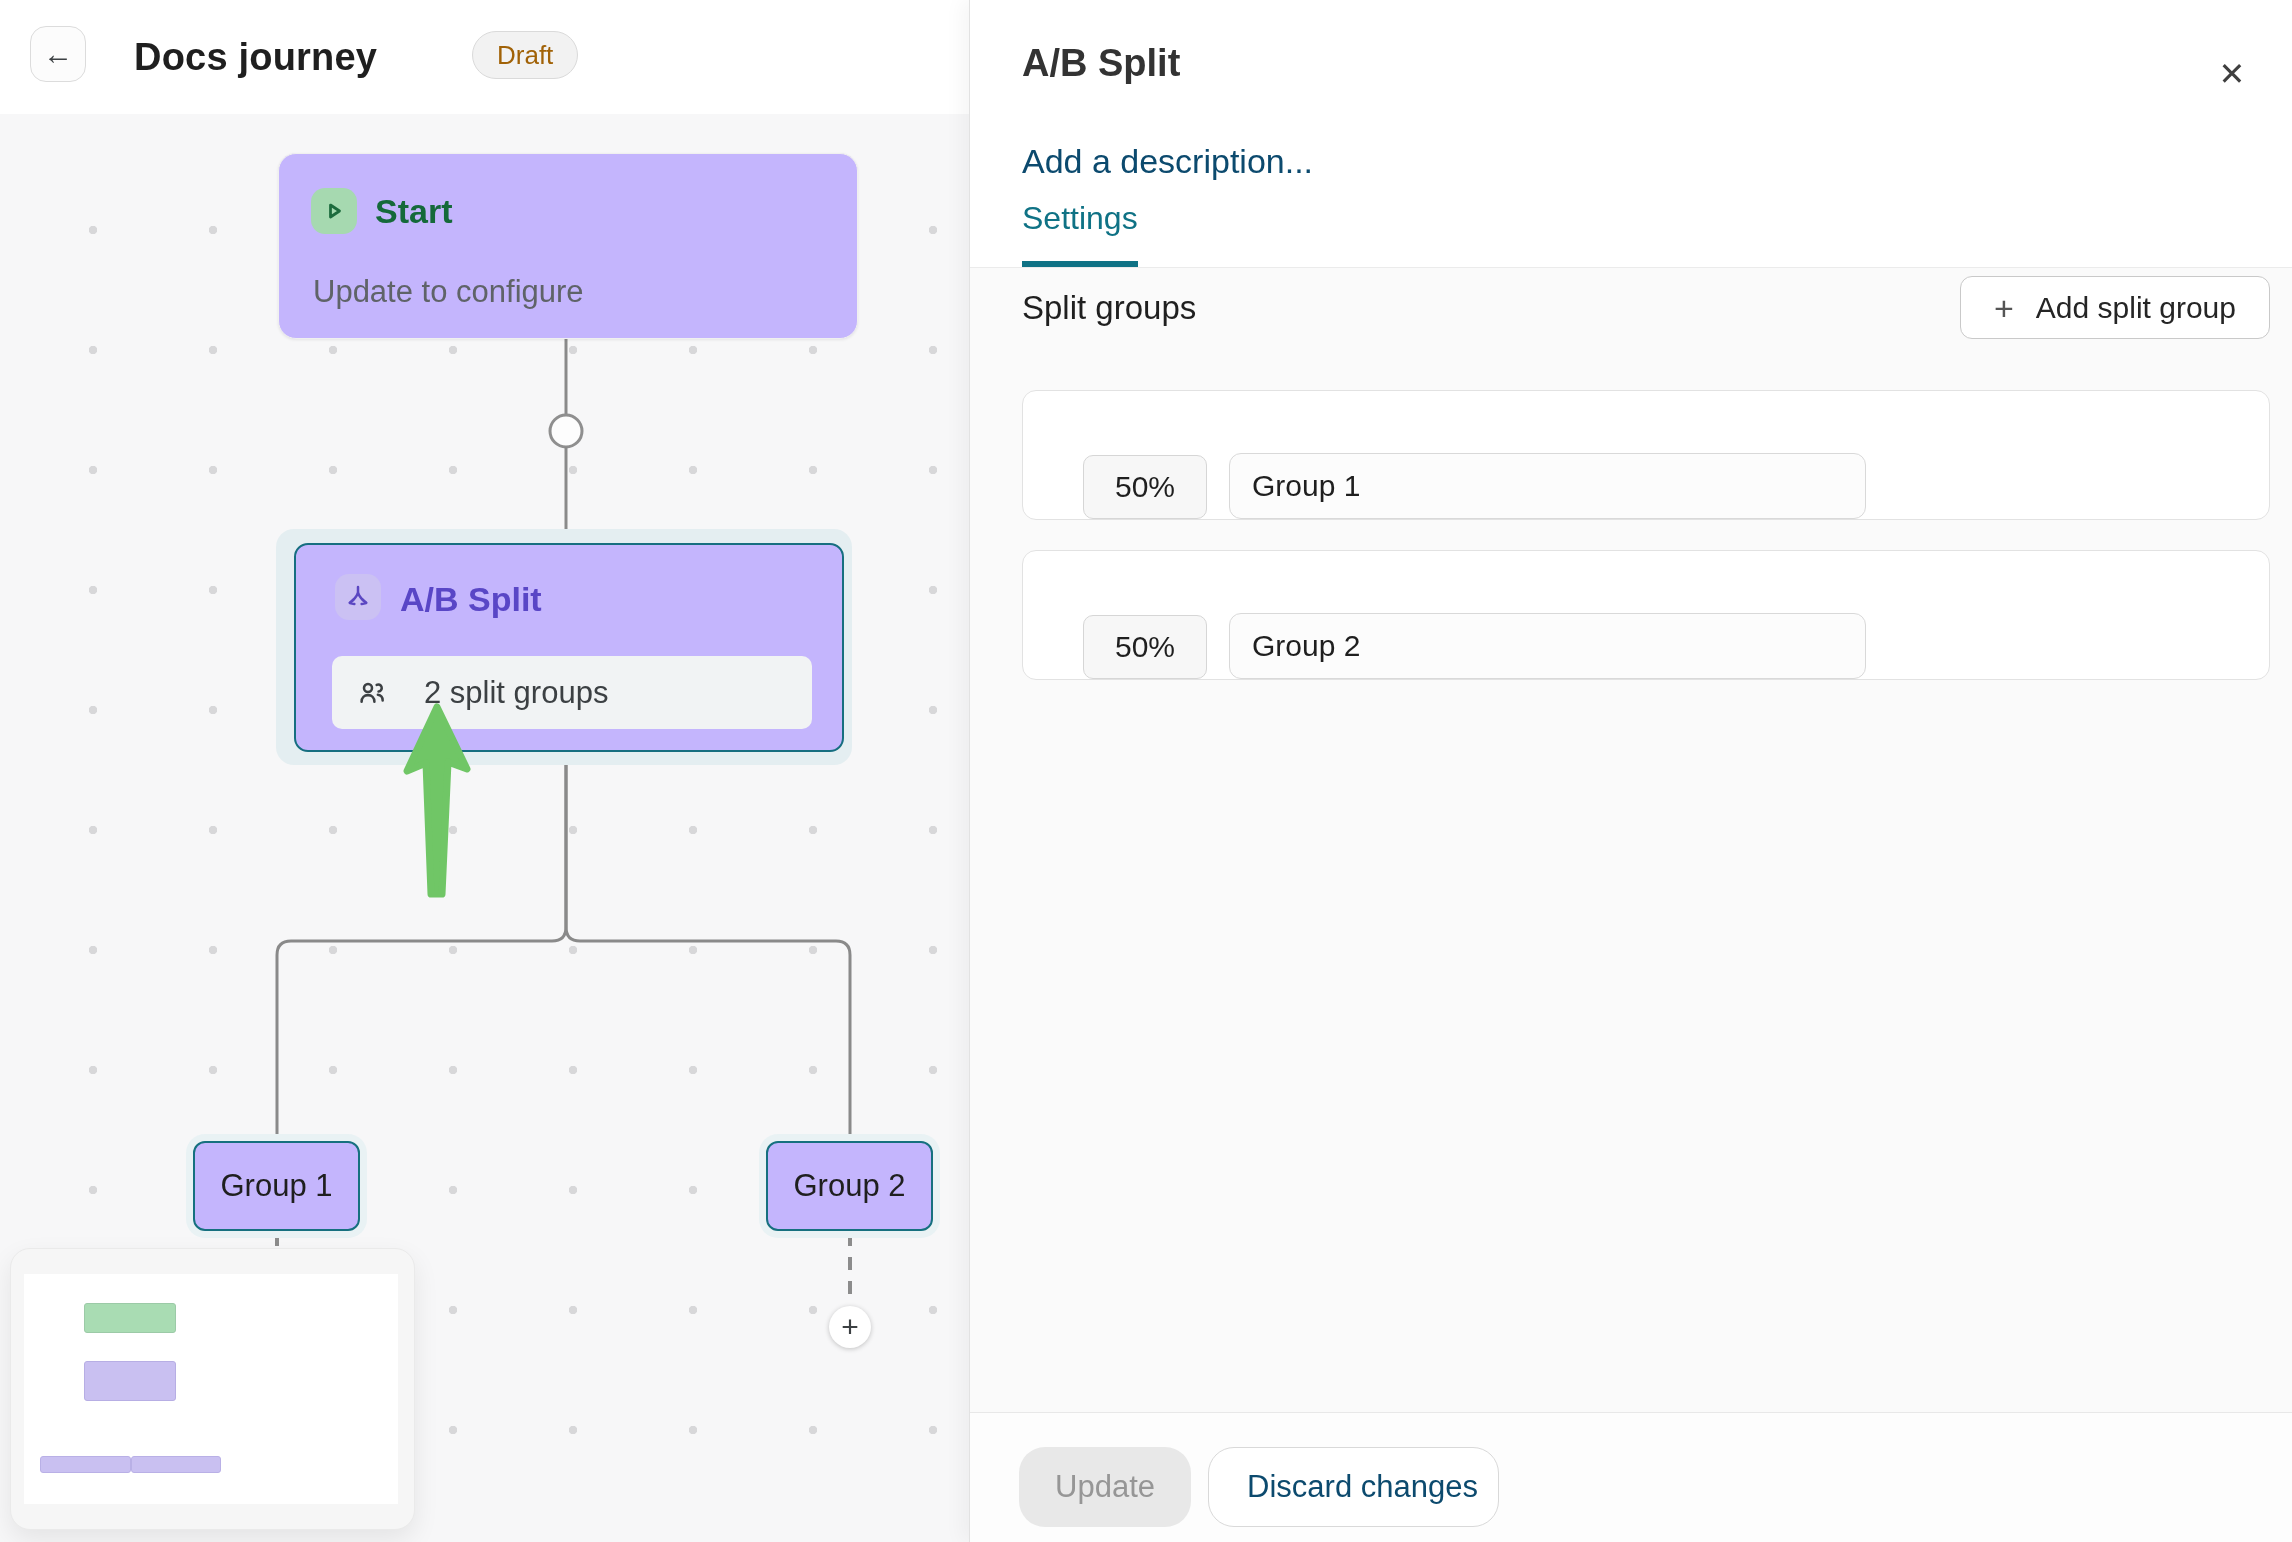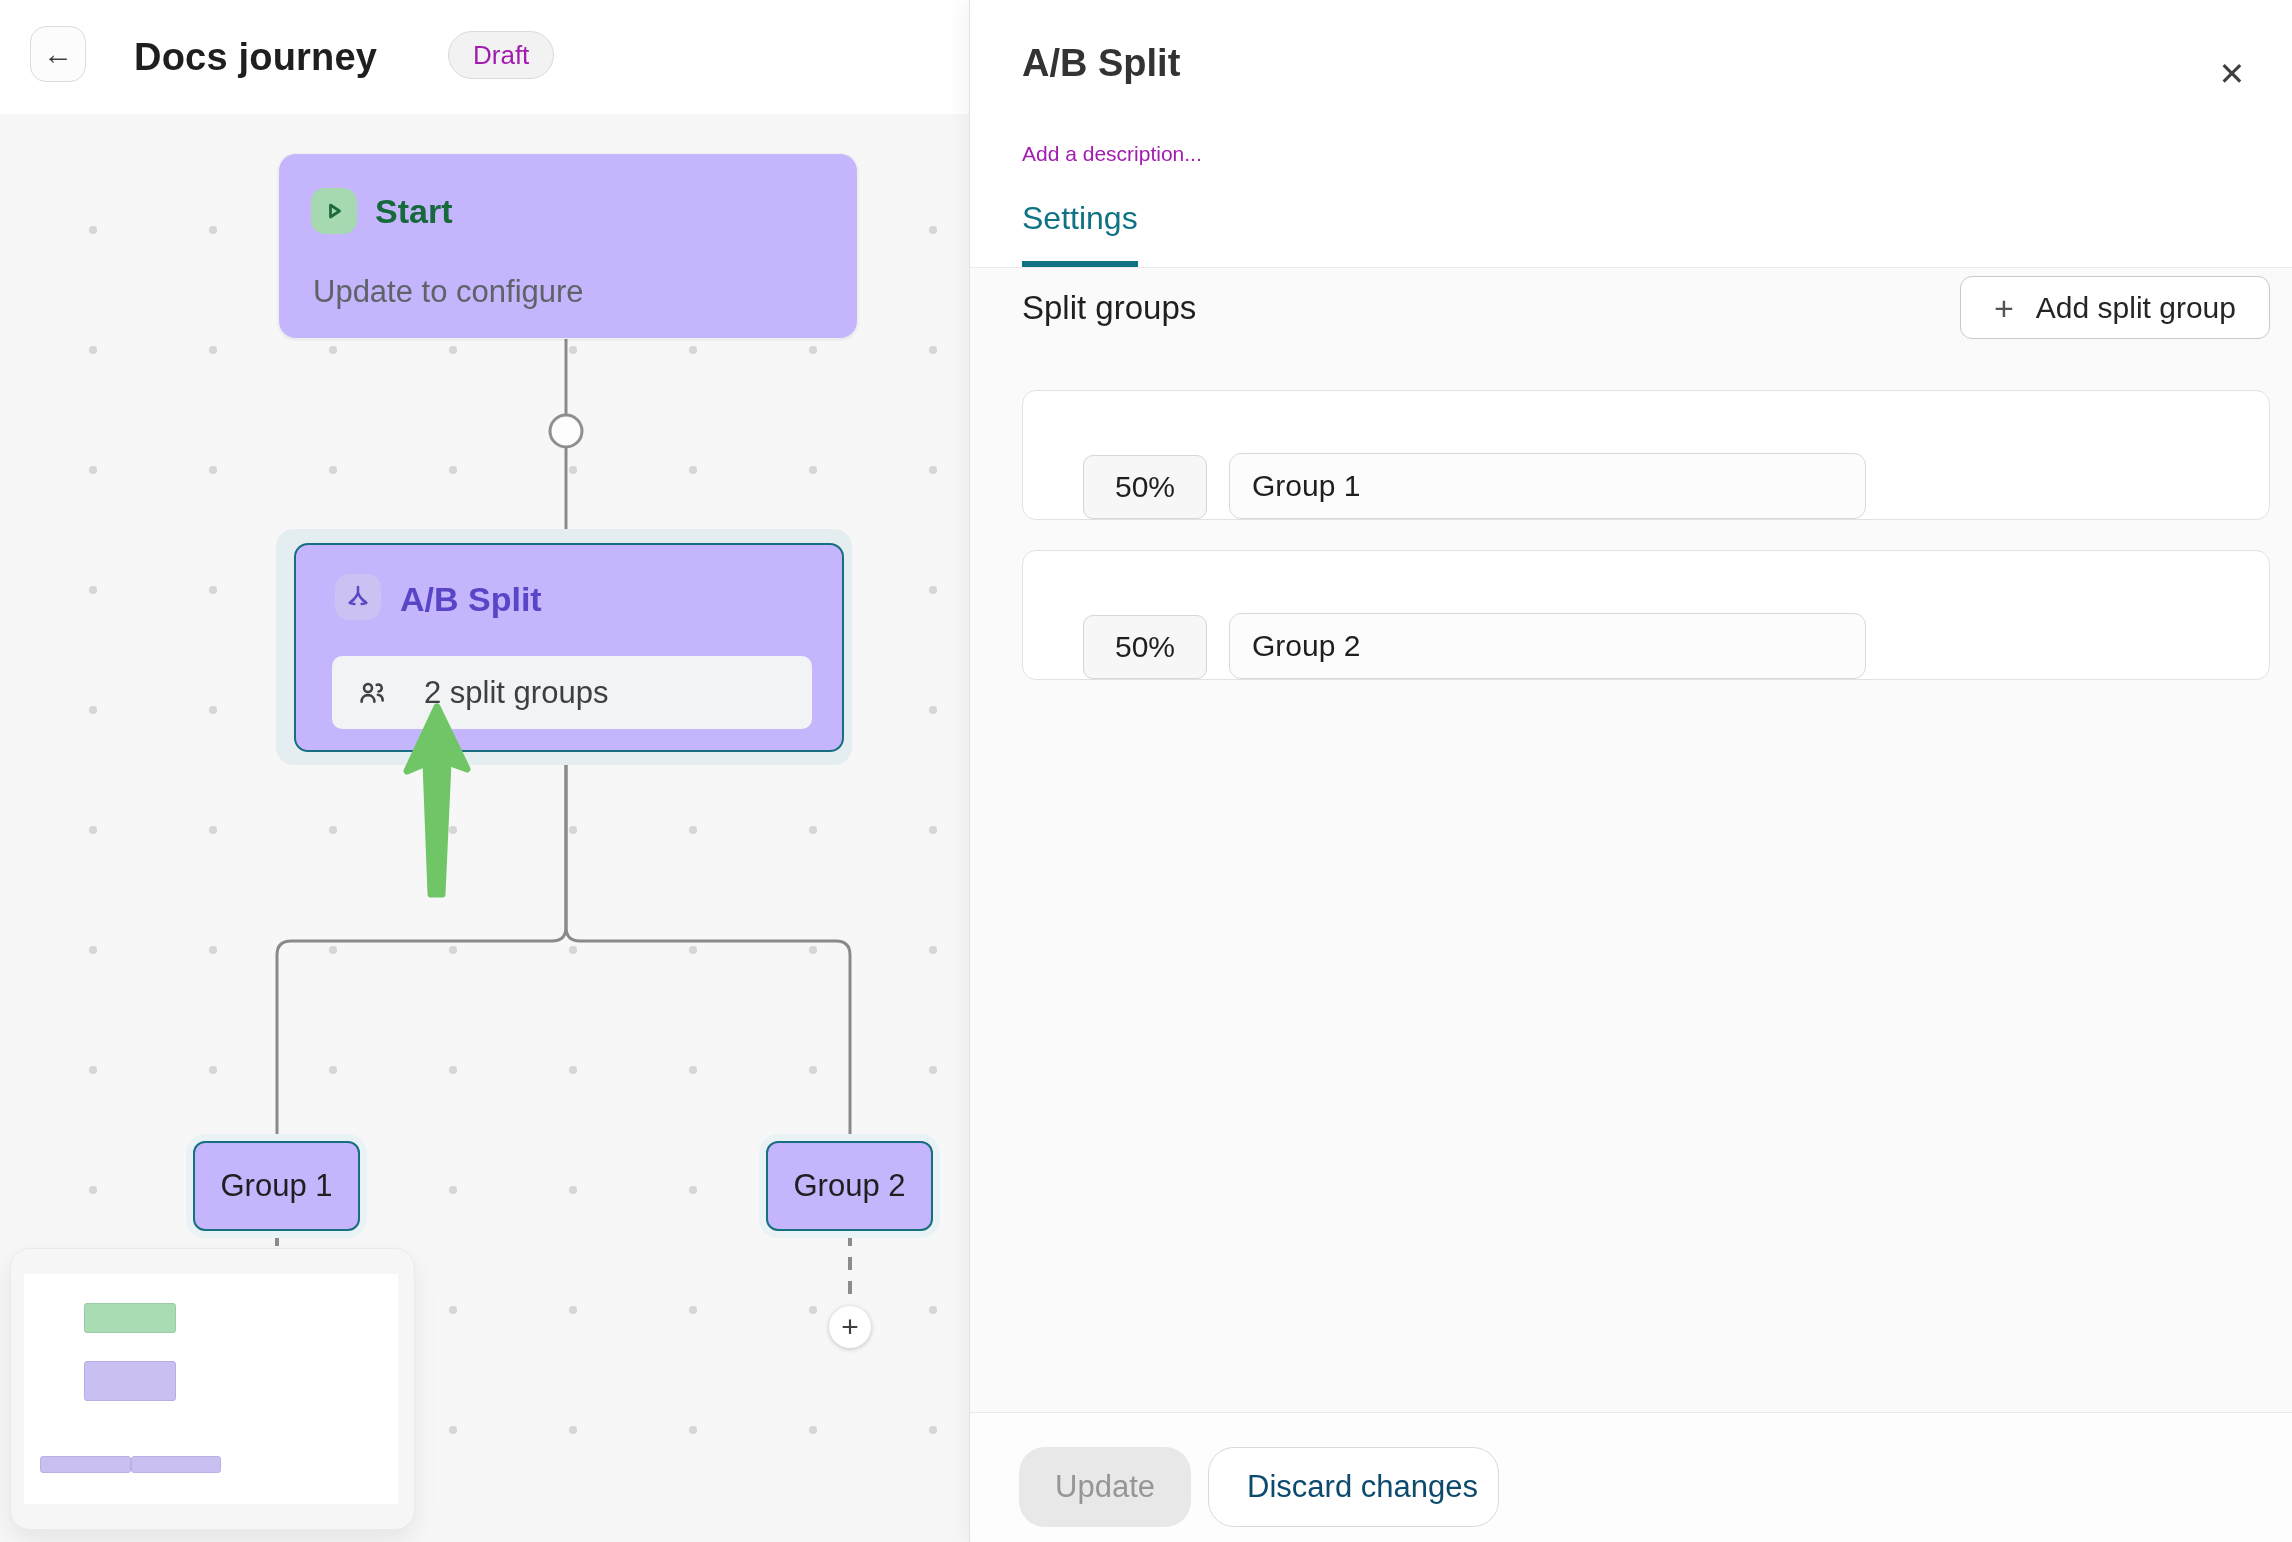--- a/index.html
+++ b/index.html
@@ -10,22 +10,22 @@
   
   .canvas { position:absolute; left:0; top:0; width:969px; height:1542px; background:#f7f7f8; overflow:hidden; }
   .canvas-dots { position:absolute; left:0; top:114px; right:0; bottom:0;
     background-image:radial-gradient(circle, #d7d7d9 4px, transparent 4.5px);
     background-size:120px 120px; background-position:33px 56px; }
   .canvas-header { position:absolute; left:0; top:0; width:100%; height:114px; background:#ffffff; z-index:5; }
   .back-btn { position:absolute; left:30px; top:26px; width:56px; height:56px; border:1.5px solid #dcdcdc; border-radius:16px;
     background:#fcfcfc; display:flex; align-items:center; justify-content:center; font-size:30px; color:#3c4043; cursor:pointer; }
   .journey-title { position:absolute; left:134px; top:0; height:114px; display:flex; align-items:center;
     font-size:38px; font-weight:700; color:#1f1f1f; letter-spacing:.2px; }
-  .draft-badge { position:absolute; left:448px; top:31px; height:48px; padding:0 24px; border-radius:24px;
-    background:#f2f2f2; border:1.5px solid #dadada; display:flex; align-items:center; font-size:26px; color:#a21caf; }
+  .draft-badge { position:absolute; left:472px; top:31px; height:48px; padding:0 24px; border-radius:24px;
+    background:#f2f2f2; border:1.5px solid #dadada; display:flex; align-items:center; font-size:26px; color:#a16207; }
 
   svg.wires { position:absolute; left:0; top:0; z-index:1; }
 
   .node-card { position:absolute; background:#c4b5fd; z-index:2; }
   .start-card { left:278px; top:153px; width:580px; height:186px; border-radius:18px;
     border:1px solid #f0f0f0; box-shadow:0 1px 3px rgba(0,0,0,.08); cursor:pointer; }
   .node-icon { position:absolute; width:46px; height:46px; border-radius:14px; display:flex; align-items:center; justify-content:center; }
   .start-icon { left:32px; top:34px; background:#a6d9b0; }
   .start-title { position:absolute; left:96px; top:38px; font-size:34px; font-weight:700; color:#15693a; }
   .start-sub { position:absolute; left:34px; top:120px; font-size:31px; color:#5f6368; }
@@ -56,21 +56,21 @@
   .pv-green  { position:absolute; left:60px; top:29px;  width:92px; height:30px; background:#a9dcb3; border:1px solid #9ccaa7; border-radius:3px; }
   .pv-purple { position:absolute; left:60px; top:87px;  width:92px; height:40px; background:#c9c0f1; border:1px solid #b7aee4; border-radius:3px; }
   .pv-bar1   { position:absolute; left:16px; top:182px; width:91px; height:17px; background:#c9c0f1; border:1px solid #b9b0e6; border-radius:3px; }
   .pv-bar2   { position:absolute; left:107px; top:182px; width:90px; height:17px; background:#c9c0f1; border:1px solid #b9b0e6; border-radius:3px; }
 
   
   .panel { position:absolute; left:969px; top:0; width:1323px; height:1542px; background:#fafafa;
     border-left:1px solid #e2e2e2; box-shadow:-8px 0 18px rgba(0,0,0,.04); z-index:10; }
   .panel-header { position:absolute; left:0; top:0; width:100%; height:268px; background:#ffffff; border-bottom:1px solid #ebebeb; }
   .panel-title { position:absolute; left:52px; top:42px; font-size:38px; font-weight:700; color:#333333; }
-  .panel-desc { position:absolute; left:52px; top:142px; font-size:21px; color:#a21caf; cursor:text; }
+  .panel-desc { position:absolute; left:52px; top:142px; font-size:34px; color:#0c4a6e; cursor:text; }
   .close-btn { position:absolute; right:38px; top:52px; width:44px; height:44px; display:flex; align-items:center; justify-content:center;
     font-size:32px; color:#3f3f3f; cursor:pointer; }
   .tab { position:absolute; left:52px; bottom:0; padding-bottom:24px; font-size:32px; color:#0f7285; border-bottom:6px solid #0f7285; cursor:pointer; }
 
   .panel-body { position:absolute; left:0; top:268px; width:100%; height:1144px; }
   .section-row { position:absolute; left:52px; top:8px; width:1248px; height:64px; }
   .section-heading { position:absolute; left:0; top:0; height:64px; display:flex; align-items:center; font-size:33px; color:#1f1f1f; }
   .add-split-btn { position:absolute; right:0; top:0; width:310px; height:63px; background:#ffffff; border:1.5px solid #c9c9c9;
     border-radius:12px; display:flex; align-items:center; justify-content:center; gap:22px; cursor:pointer; }
   .add-split-btn .plus { font-size:34px; color:#555; font-weight:400; line-height:1; }

